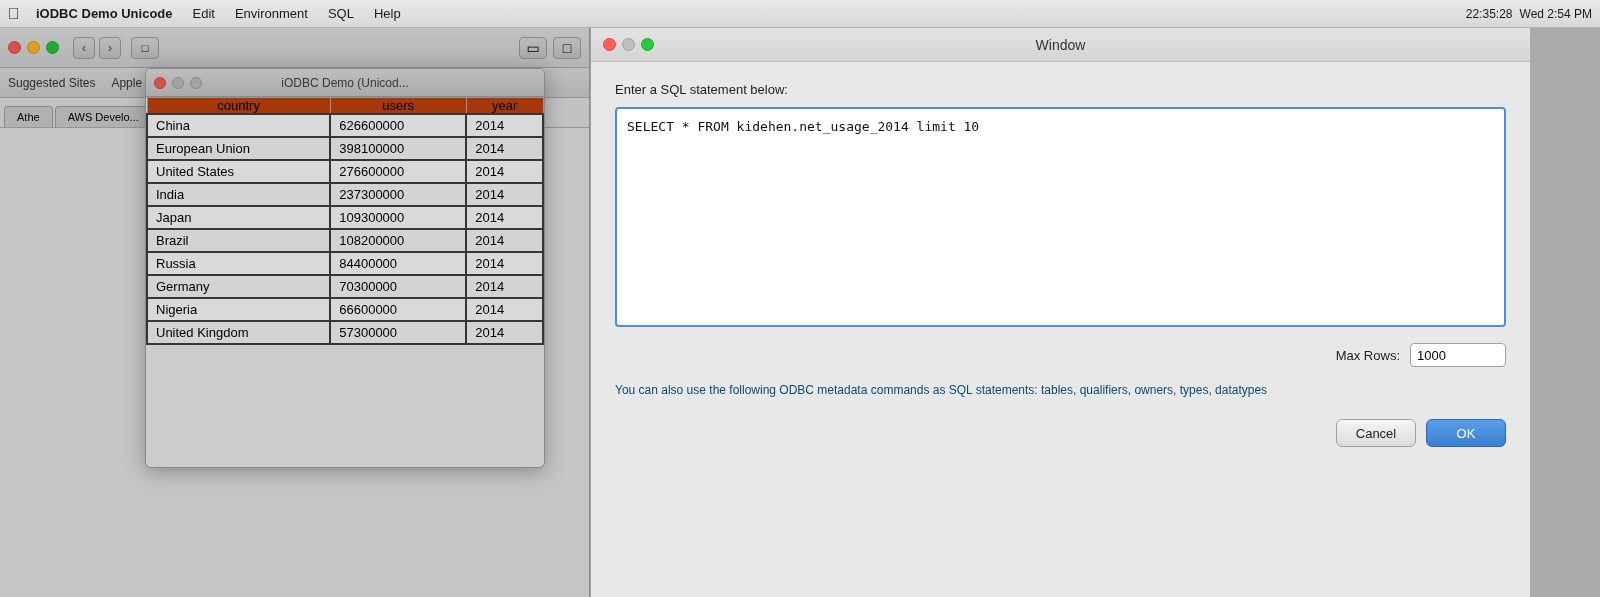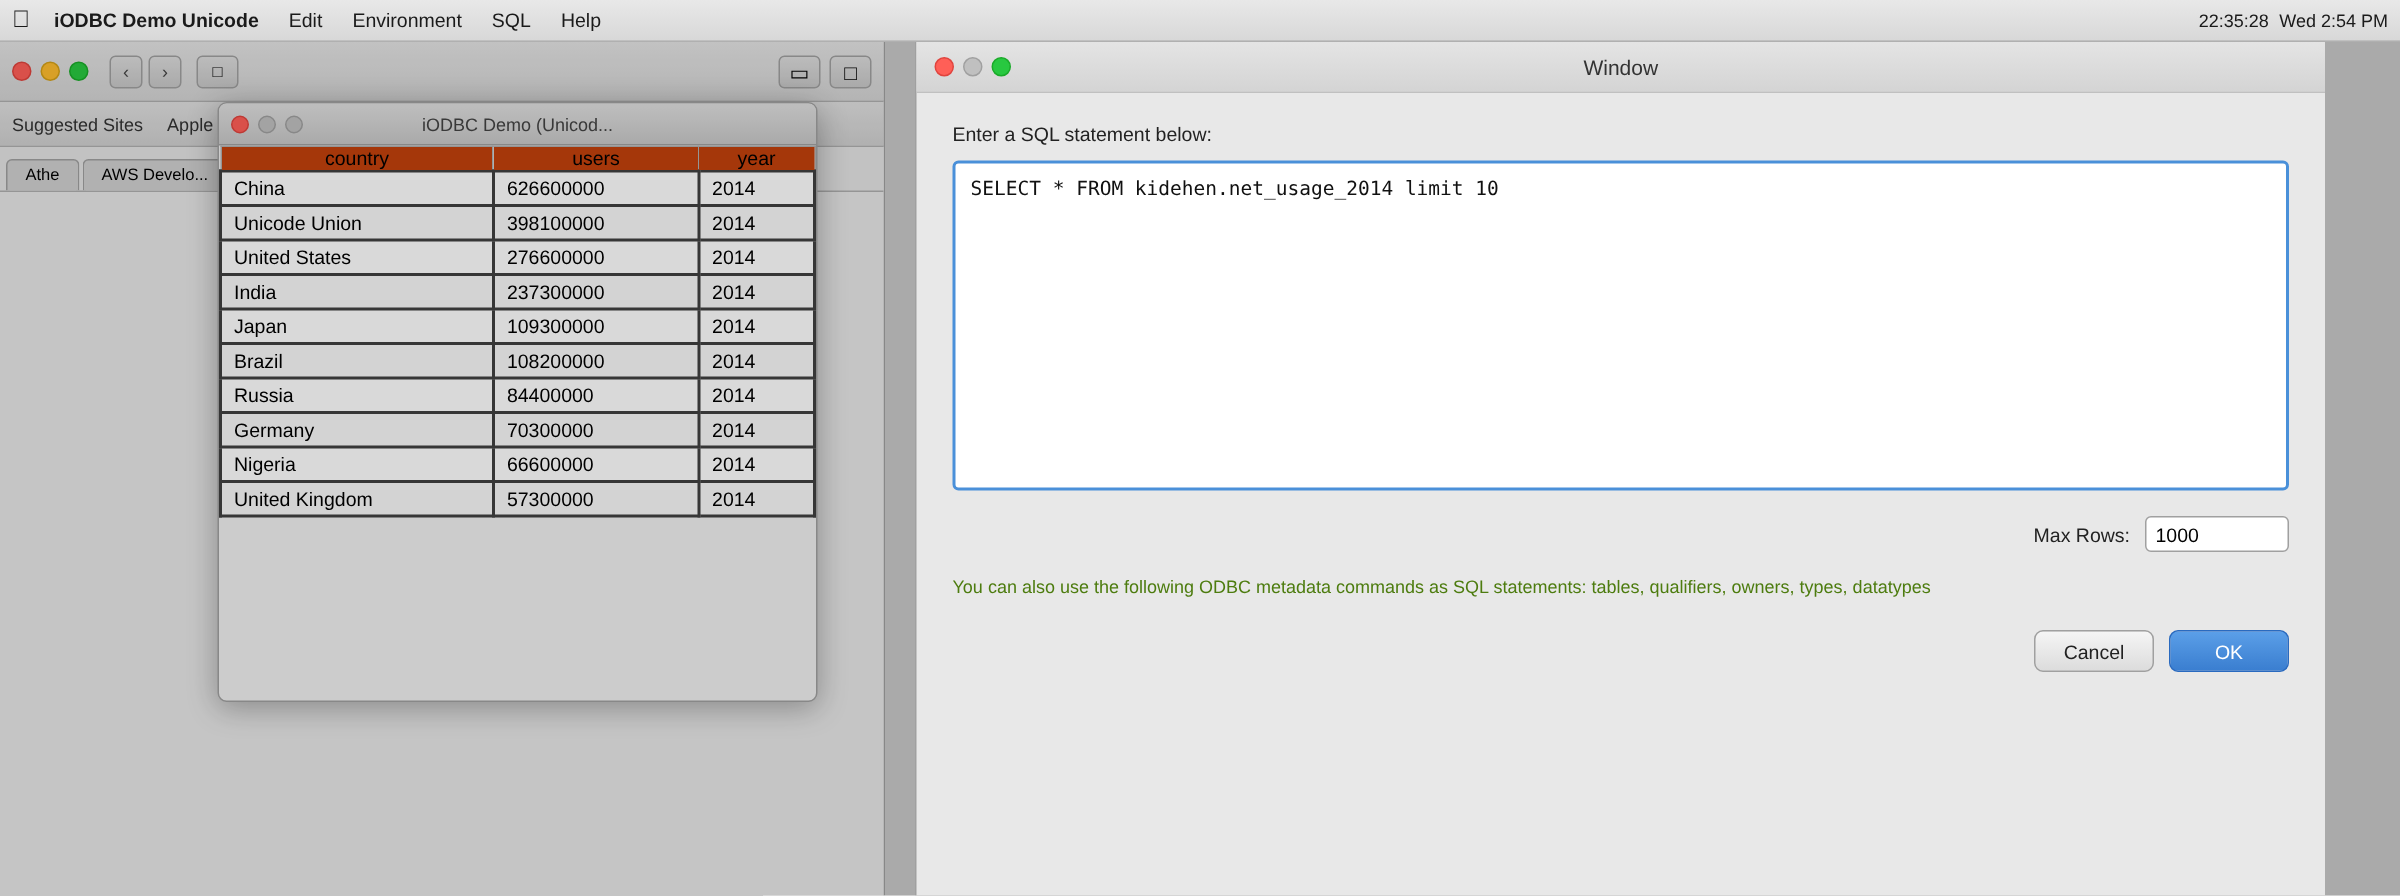--- a/index.html
+++ b/index.html
@@ -243,21 +243,21 @@
       width: 1600px;
       height: 569px;
       background: rgba(0,0,0,0.15);
       z-index: 100;
     }
 
     
     .modal-dialog {
       position: absolute;
       top: 28px;
-      left: 610px;
+      left: 590px;
       width: 940px;
       height: 569px;
       background: #e8e8e8;
       border-left: 1px solid #a0a0a0;
       z-index: 200;
     }
     .modal-titlebar {
       height: 34px;
       background: linear-gradient(to bottom, #e4e4e4, #d4d4d4);
       border-bottom: 1px solid #c0c0c0;
@@ -315,21 +315,21 @@
       height: 24px;
       border: 1px solid #a0a0a0;
       border-radius: 4px;
       padding: 2px 6px;
       font-size: 13px;
       background: #fff;
       outline: none;
     }
     .modal-info {
       font-size: 12px;
-      color: #4d7c0f;
+      color: #0c4a6e;
       margin-top: 14px;
       line-height: 1.5;
     }
     .modal-buttons {
       display: flex;
       justify-content: flex-end;
       gap: 10px;
       margin-top: 20px;
     }
     .modal-btn {
@@ -416,21 +416,21 @@
           <th>year</th>
         </tr>
       </thead>
       <tbody id="table-body">
       <tr>
             <td>China</td>
             <td>626600000</td>
             <td>2014</td>
           </tr>
           <tr>
-            <td>Unicode Union</td>
+            <td>European Union</td>
             <td>398100000</td>
             <td>2014</td>
           </tr>
           <tr>
             <td>United States</td>
             <td>276600000</td>
             <td>2014</td>
           </tr>
           <tr>
             <td>India</td>

